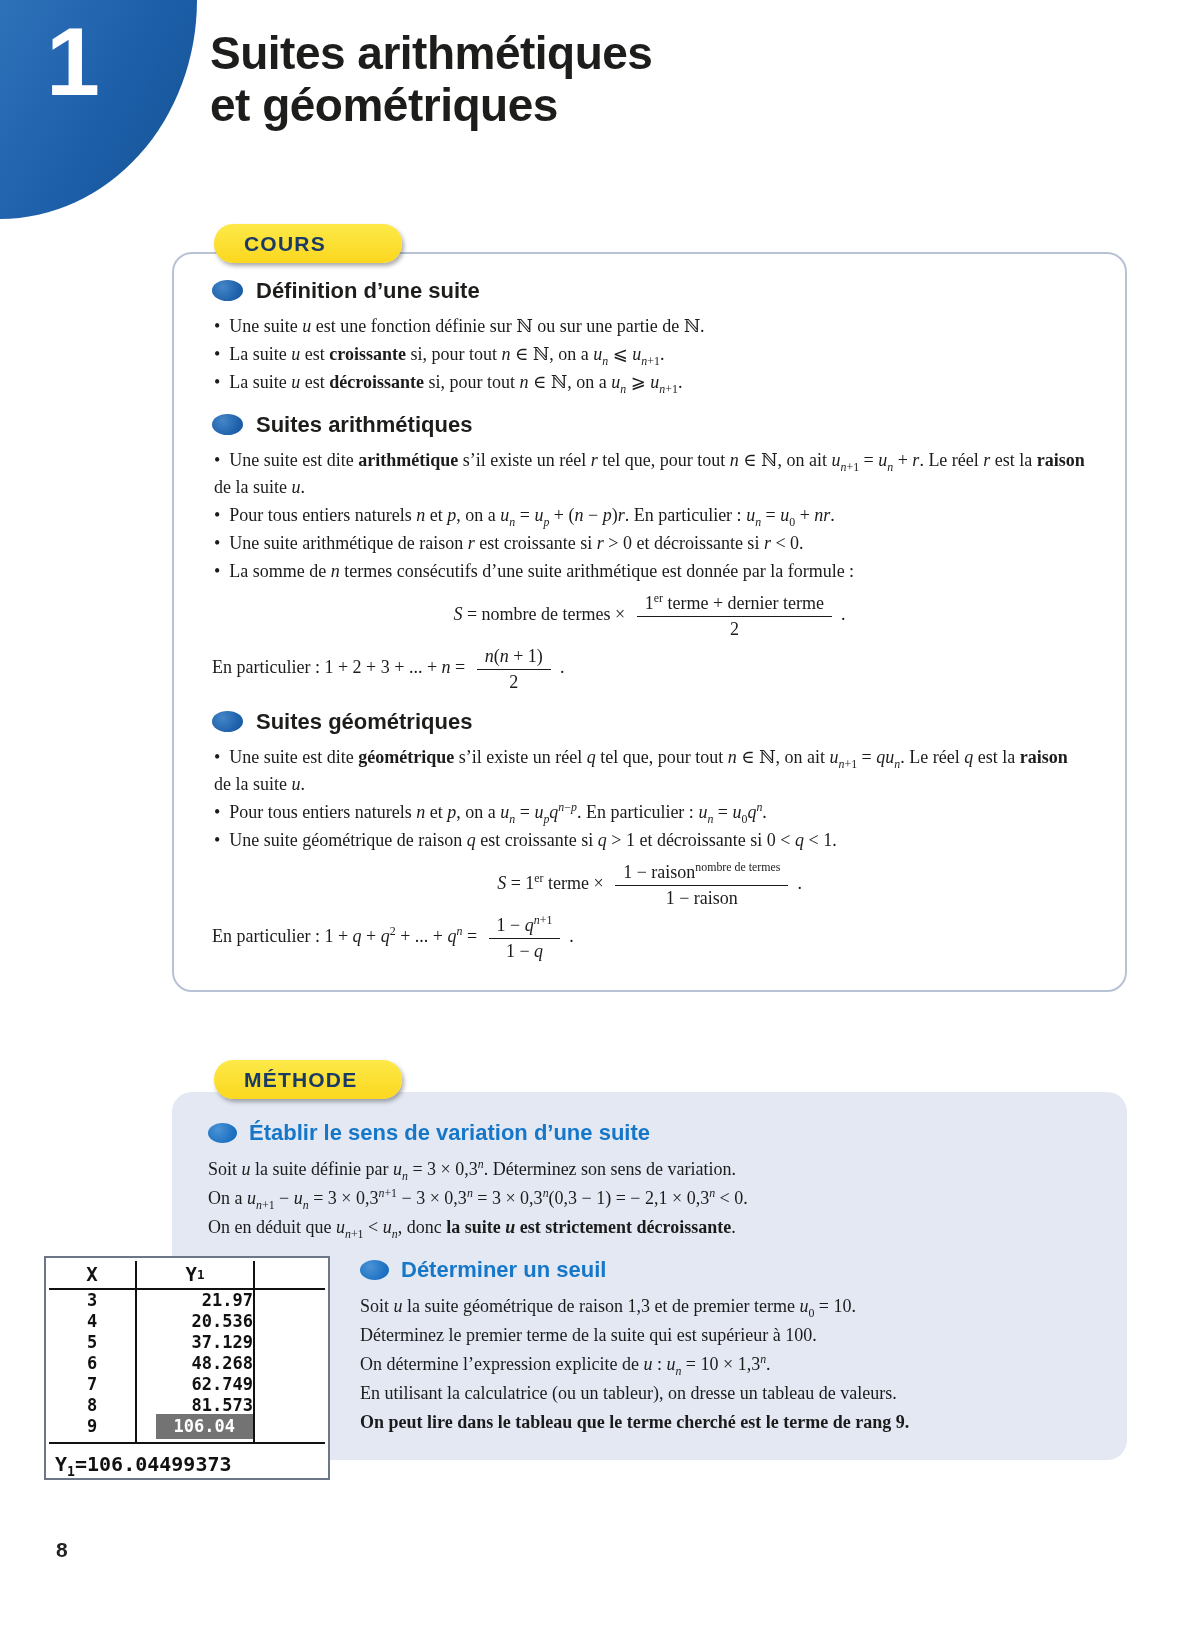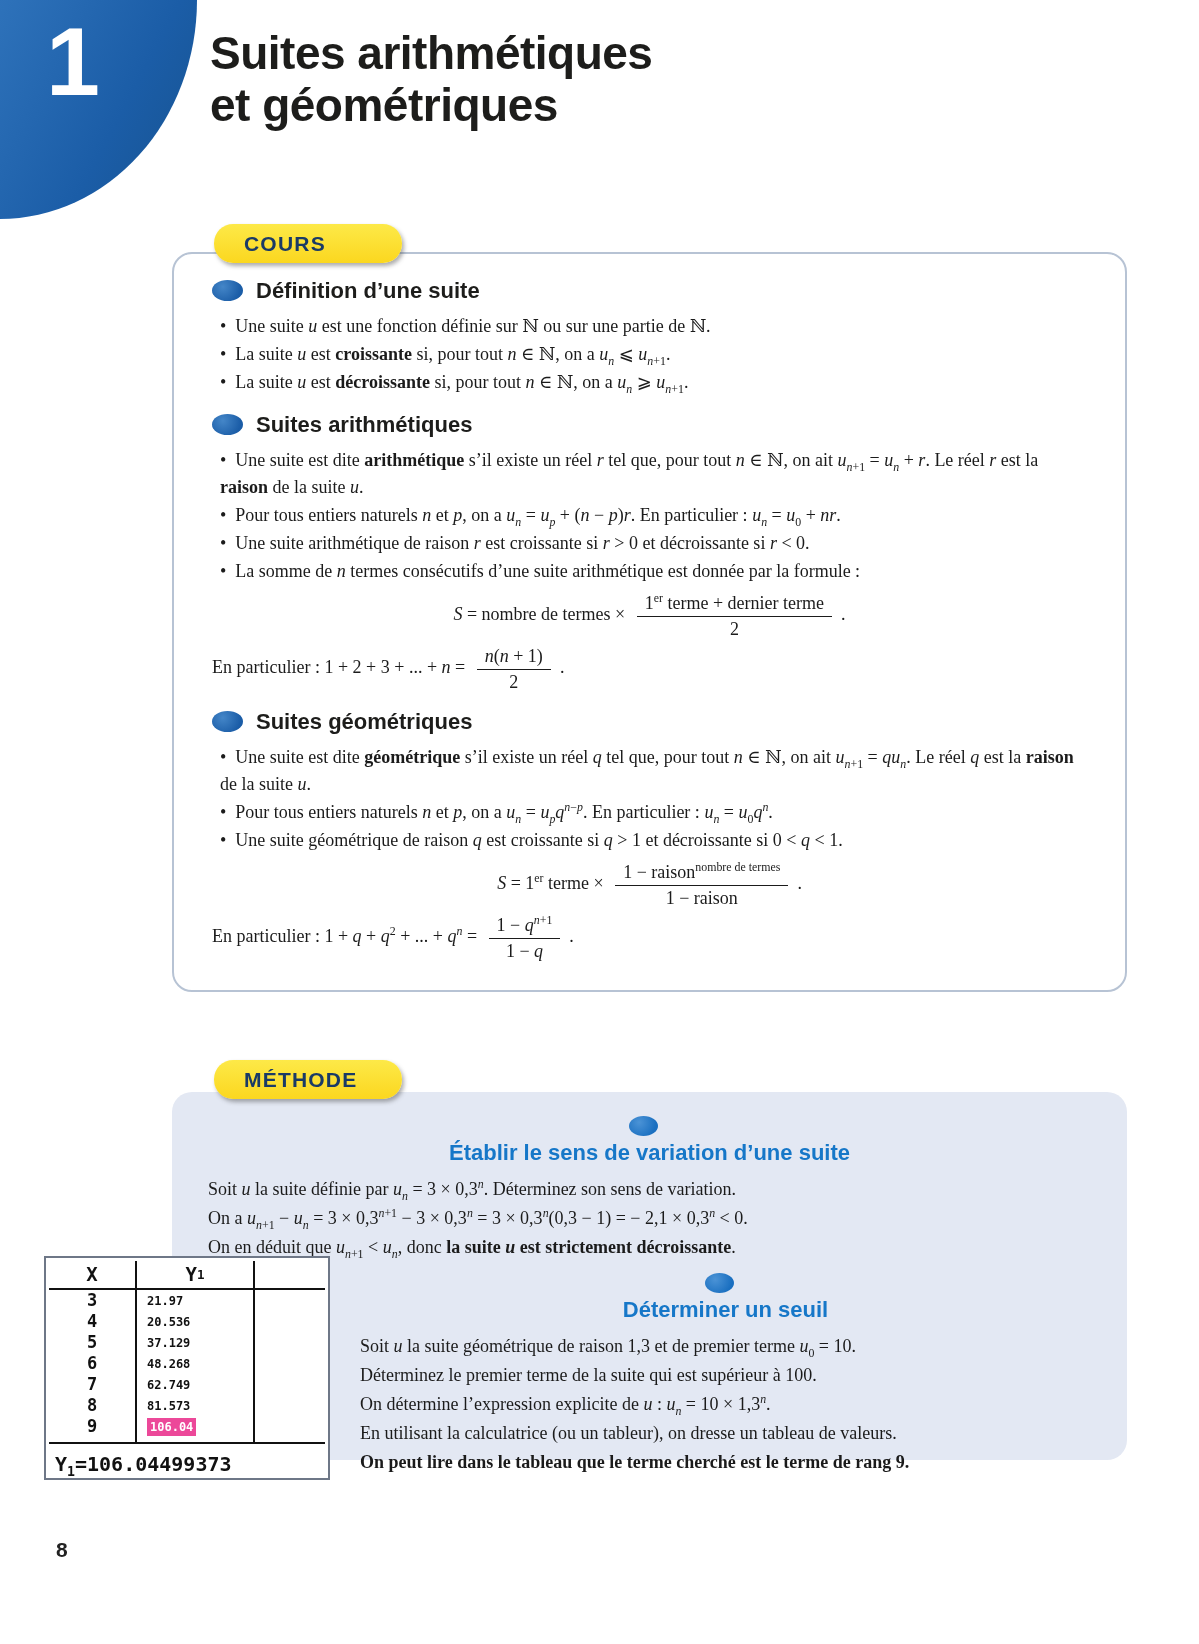--- a/index.html
+++ b/index.html
@@ -41,66 +41,66 @@
   }
   .sect-head { display:flex; align-items:center; margin:12px 0 6px 0; font-family:"Liberation Sans","DejaVu Sans",sans-serif;text-align:right; }
   .sect-head.first { margin-top:2px; }
   .dot {
     width:31px; height:21px; border-radius:50%; flex:none; margin-right:13px;
     background:radial-gradient(circle at 35% 32%,#4486c8,#1b5da7 72%);
   }
   .sect-title { font-size:22px; font-weight:bold; color:#1d1d1b; }
 
   .bullet::before { content:"•"; margin-right:9px; }
-  p.line { margin:1px 8px; }
+  p.line { margin:1px 2px; }
 
   .formula-center { text-align:center; margin:7px 0 5px 0; }
   .enpart { margin:5px 0 5px 0; }
   .frac { display:inline-block; vertical-align:middle; text-align:center; margin:0 7px; line-height:1.25; }
   .frac .num { display:block; border-bottom:1.5px solid #1b1b1b; padding:0 8px 1px 8px;text-align:right; }
   .frac .den { display:block; padding-top:1px; }
   .f-tail { margin-left:2px; }
 
   sub, sup { font-size:66%; line-height:0; }
 
   
   .methode-box {
     position:absolute; left:172px; top:1092px; width:955px; height:368px;
     background:#e3e8f3; border-radius:20px; padding:22px 36px;
     font-family:"Liberation Serif","DejaVu Serif","DejaVu Sans",serif;
     font-size:18px; line-height:1.5; color:#1b1b1b;
   }
-  .m-head { display:flex; align-items:center; margin:2px 0 7px 0; font-family:"Liberation Sans","DejaVu Sans",sans-serif;flex-direction:column; }
+  .m-head { display:flex; align-items:center; margin:2px 0 7px 0; font-family:"Liberation Sans","DejaVu Sans",sans-serif; }
   .dot-m {
     width:29px; height:20px; border-radius:50%; flex:none; margin-right:12px;
     background:radial-gradient(circle at 35% 32%,#4b93d6,#1a6fc0 72%);
   }
   .m-title { font-size:22px; font-weight:bold; color:#1677c8; }
   .m-line { margin:2px 0; }
   .seuil { margin-top:12px; margin-left:152px; }
 
   
   .calc {
     position:absolute; left:-128px; top:164px; width:286px; height:224px;
     background:#ffffff; border:2px solid #6e7787; padding:3px;
   }
   .calc-inner {
     width:100%; height:100%; display:flex; flex-direction:column;
     font-family:"DejaVu Sans Mono","Liberation Mono",monospace; font-weight:bold; color:#111;
   }
   .c-row { display:flex; flex:none; height:21px; }
   .c-head { height:29px; }
   .c-x { width:88px; border-right:2px solid #111; height:100%; display:flex; align-items:center; justify-content:center; font-size:17px; }
-  .c-y { width:118px; border-right:2px solid #111; height:100%; display:flex; align-items:center; padding-left:10px; font-size:12px; }
+  .c-y { width:118px; border-right:2px solid #111; height:100%; display:flex; align-items:center; padding-left:10px; font-size:17px;justify-content:flex-end; }
   .c-rest { flex:1; height:100%; }
   .c-head .c-x, .c-head .c-y, .c-head .c-rest { border-bottom:2px solid #111; font-size:19px; }
   .c-head .c-y { justify-content:center; padding-left:0; }
   .c-spacer { flex:1; height:auto; }
   .c-readout { flex:none; border-top:2px solid #111; font-size:20px; padding:5px 6px 0 6px; height:33px; white-space:nowrap; }
-  .hl { background:#ec4899; color:#fff; padding:0 3px; }
+  .hl { background:#737373; color:#fff; padding:0 18px; }
 
   .page-num { position:absolute; left:56px; top:1538px; font-size:21px; color:#222; font-weight:bold; }
 </style>
 </head>
 <body>
 
 <div class="page">
 
   <div class="corner">
     <div class="chapter-num">1</div>

